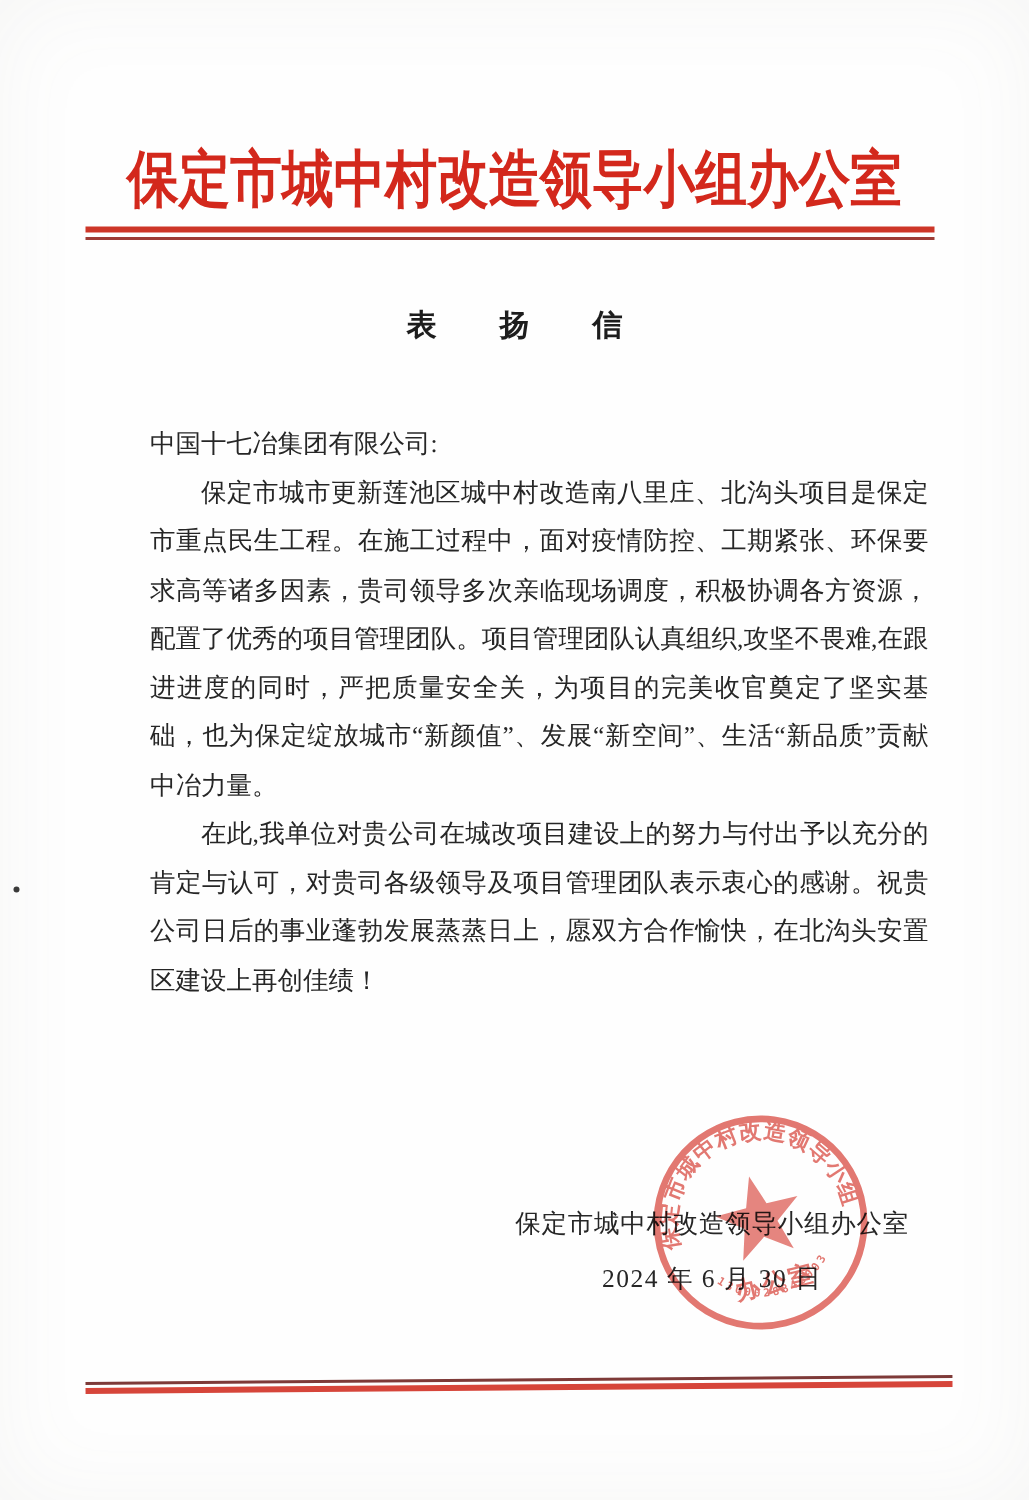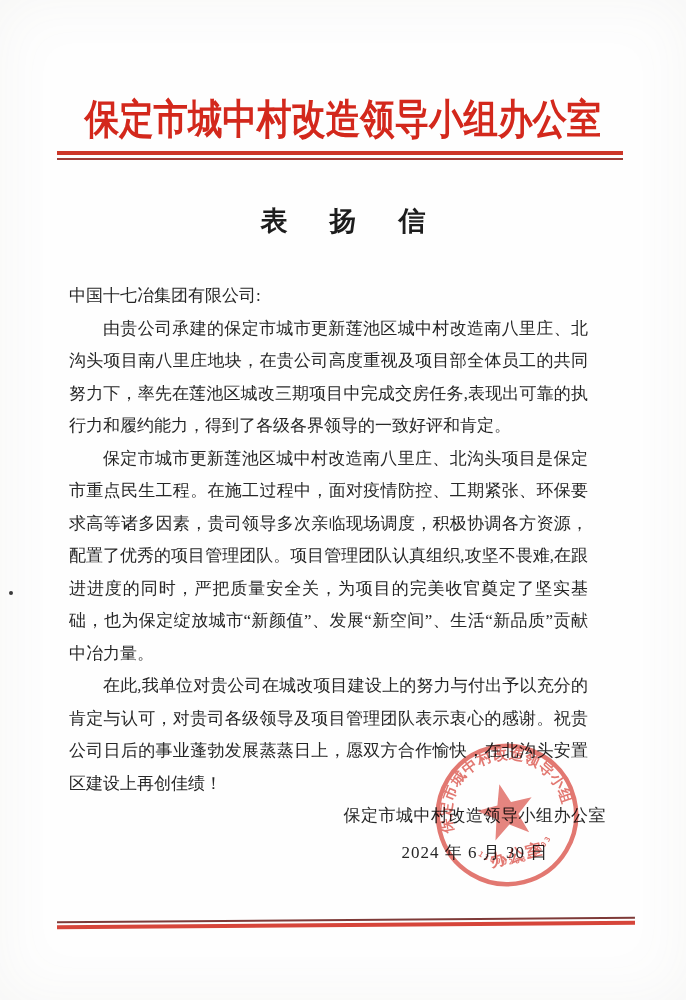--- a/index.html
+++ b/index.html
@@ -18,25 +18,25 @@
     font-size:41px;font-weight:bold;color:#d3281c;
     transform:scaleX(0.84);transform-origin:50% 50%;
     letter-spacing:0px;
   }
   .head-rule{position:absolute;left:57px;top:151px;width:566px;}
   .head-rule .thick{height:4px;background:#cd3628;}
   .head-rule .gap{height:3px;}
   .head-rule .thin{height:2px;background:#9e3c36;}
   .doc-title{
     position:absolute;top:203px;left:0;width:686px;text-align:center;
-    font-size:27px;font-weight:bold;color:#1d1d1d;
+    font-size:20px;font-weight:bold;color:#1d1d1d;
   }
   .doc-title span{letter-spacing:42px;margin-right:-42px;}
   .letter-body{
-    position:absolute;left:69px;top:280px;width:519px;
+    position:absolute;left:100px;top:280px;width:519px;
     font-size:17px;line-height:32.5px;color:#262626;
     text-align:justify;
   }
   .letter-body p{margin:0;text-indent:2em;}
   .letter-body p.salutation{text-indent:0;}
   .signature-block{
     position:absolute;right:80px;top:804px;
     font-size:17px;color:#262626;text-align:center;
   }
   .signature-block .sig-org{letter-spacing:0.5px;}
@@ -71,21 +71,20 @@
     <div class="gap"></div>
     <div class="thin"></div>
   </div>
 
   <div class="doc-title">
     <span>表扬信</span>
   </div>
 
   <div class="letter-body">
     <p class="salutation">中国十七冶集团有限公司:</p>
-    <p>由贵公司承建的保定市城市更新莲池区城中村改造南八里庄、北沟头项目南八里庄地块，在贵公司高度重视及项目部全体员工的共同努力下，率先在莲池区城改三期项目中完成交房任务,表现出可靠的执行力和履约能力，得到了各级各界领导的一致好评和肯定。</p>
     <p>保定市城市更新莲池区城中村改造南八里庄、北沟头项目是保定市重点民生工程。在施工过程中，面对疫情防控、工期紧张、环保要求高等诸多因素，贵司领导多次亲临现场调度，积极协调各方资源，配置了优秀的项目管理团队。项目管理团队认真组织,攻坚不畏难,在跟进进度的同时，严把质量安全关，为项目的完美收官奠定了坚实基础，也为保定绽放城市“新颜值”、发展“新空间”、生活“新品质”贡献中冶力量。</p>
     <p>在此,我单位对贵公司在城改项目建设上的努力与付出予以充分的肯定与认可，对贵司各级领导及项目管理团队表示衷心的感谢。祝贵公司日后的事业蓬勃发展蒸蒸日上，愿双方合作愉快，在北沟头安置区建设上再创佳绩！</p>
   </div>
 
   <div class="signature-block">
     <div class="sig-org">保定市城中村改造领导小组办公室</div>
     <div class="sig-date">2024 年 6 月 30 日</div>
   </div>
 
   <svg class="seal" viewBox="0 0 160 160" xmlns="http://www.w3.org/2000/svg">

